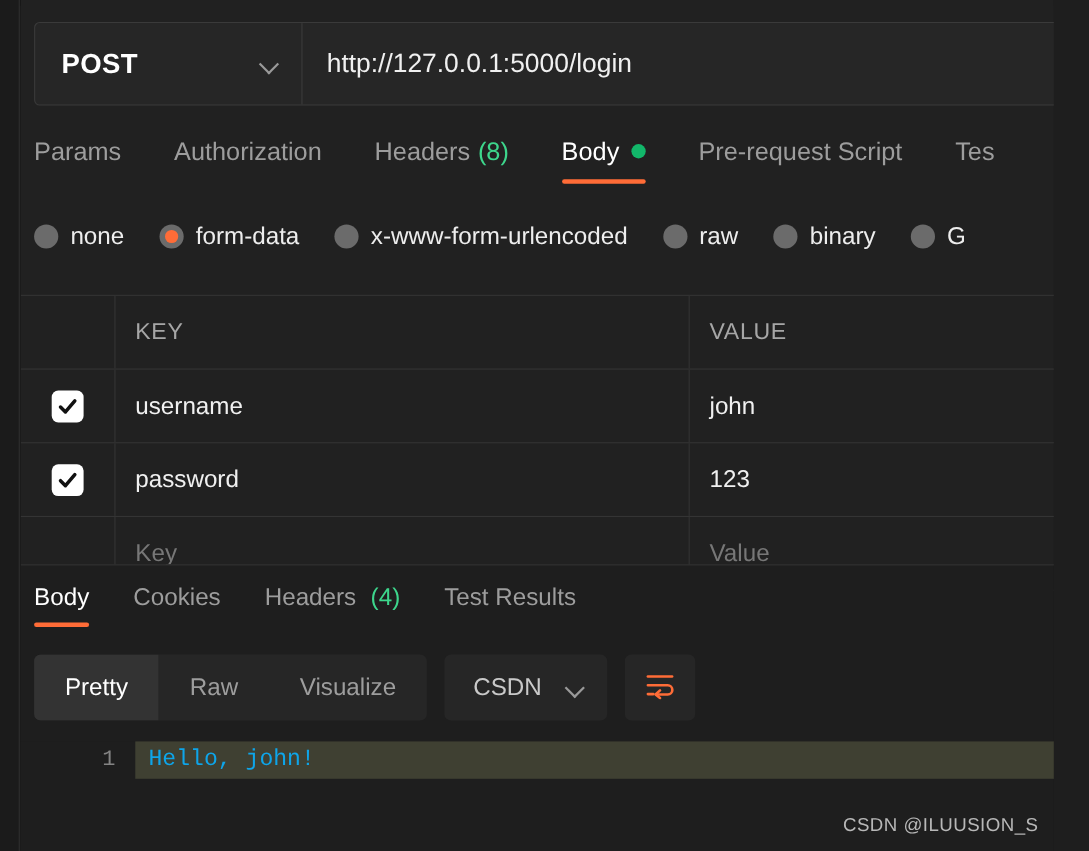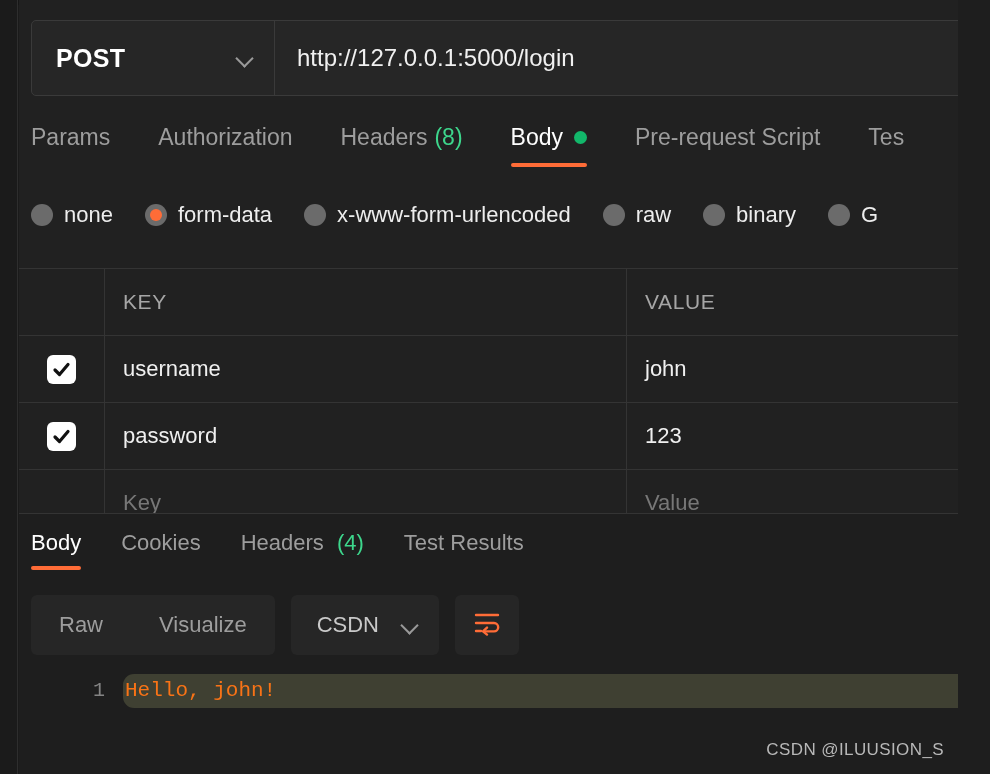--- a/index.html
+++ b/index.html
@@ -344,25 +344,24 @@
     font-family: "Liberation Mono", monospace;
     font-size: 20px;
     color: #848484;
     line-height: 34px;
   }
   .code-text {
     flex: 1;
     background: #3f4032;
     font-family: "Liberation Mono", monospace;
     font-size: 21px;
-    color: #f97316;
+    color: #0ea5e9;
     line-height: 34px;
-    padding-left: 2px;
+    padding-left: 12px;
     white-space: pre;
-    border-radius: 11px;
   }
 
   
   .watermark {
     position: absolute;
     right: 14px;
     bottom: 14px;
     font-size: 17px;
     color: #b8b8b8;
     letter-spacing: 0.4px;
@@ -515,20 +514,23 @@
         <span>Headers</span>
         <span class="tab-count">(4)</span>
       </div>
       <div class="resp-tab">
         <span>Test Results</span>
       </div>
     </div>
 
     <div class="fmt-bar">
       <div class="seg-group">
+        <div class="seg active">
+          <span>Pretty</span>
+        </div>
         <div class="seg">
           <span>Raw</span>
         </div>
         <div class="seg">
           <span>Visualize</span>
         </div>
       </div>
 
       <div class="dropdown-btn">
         <span class="dd-label">CSDN</span>

